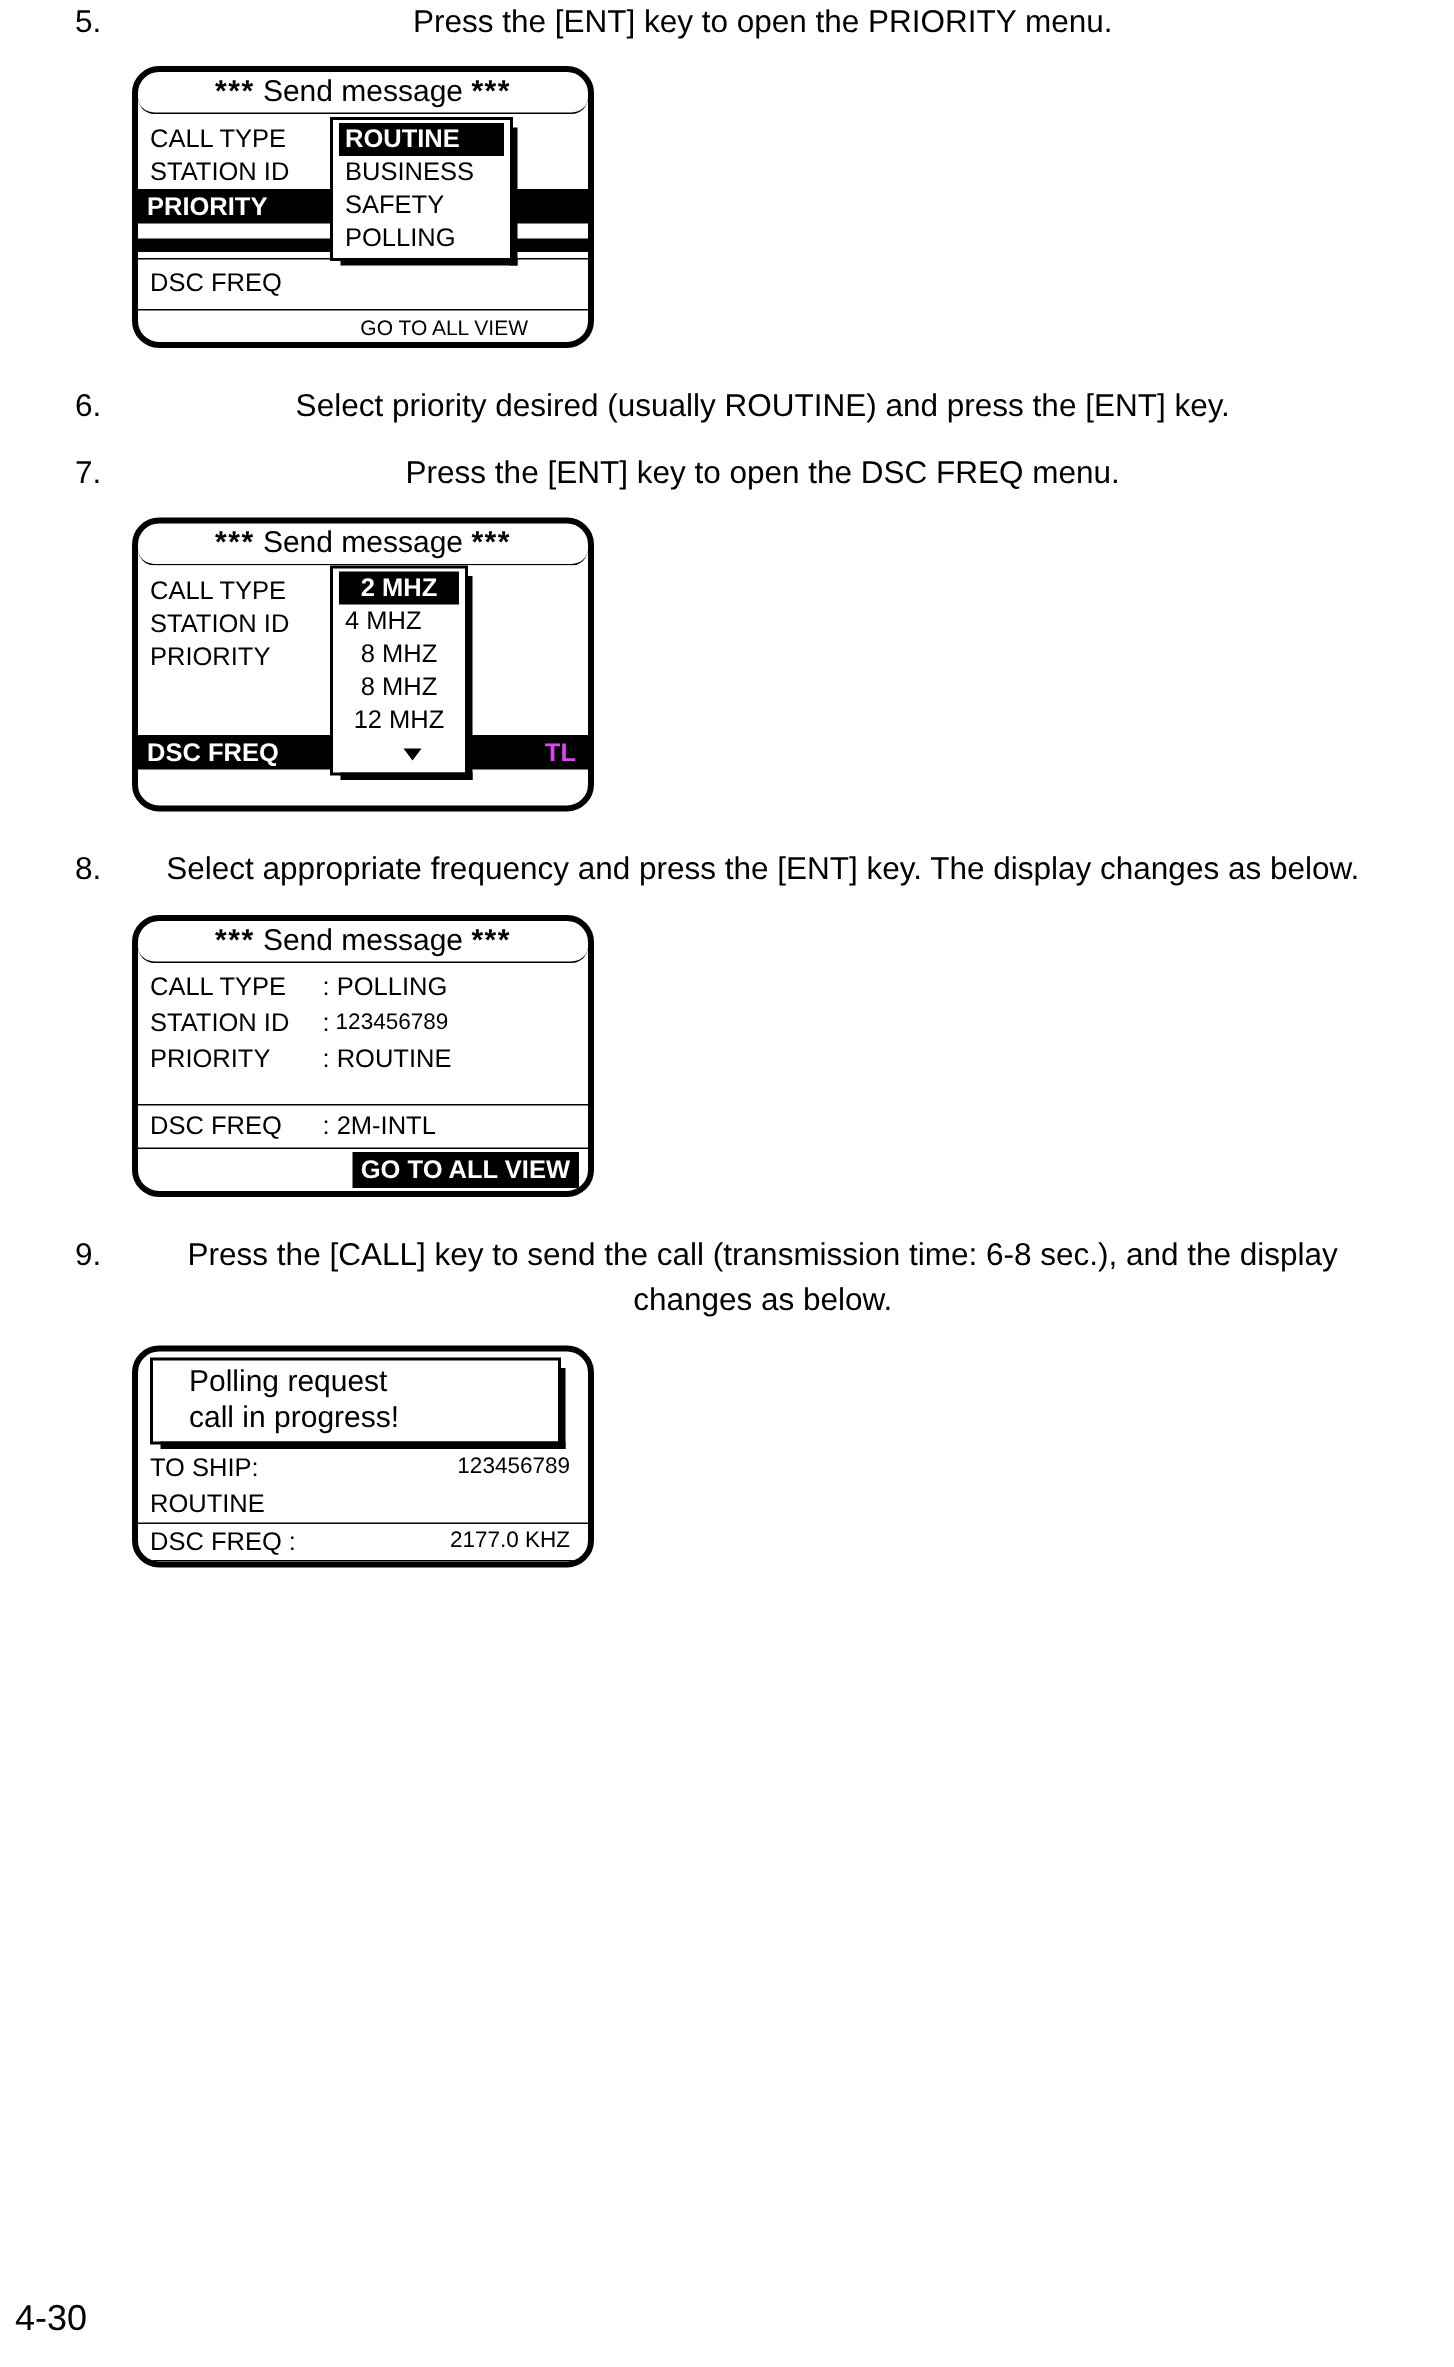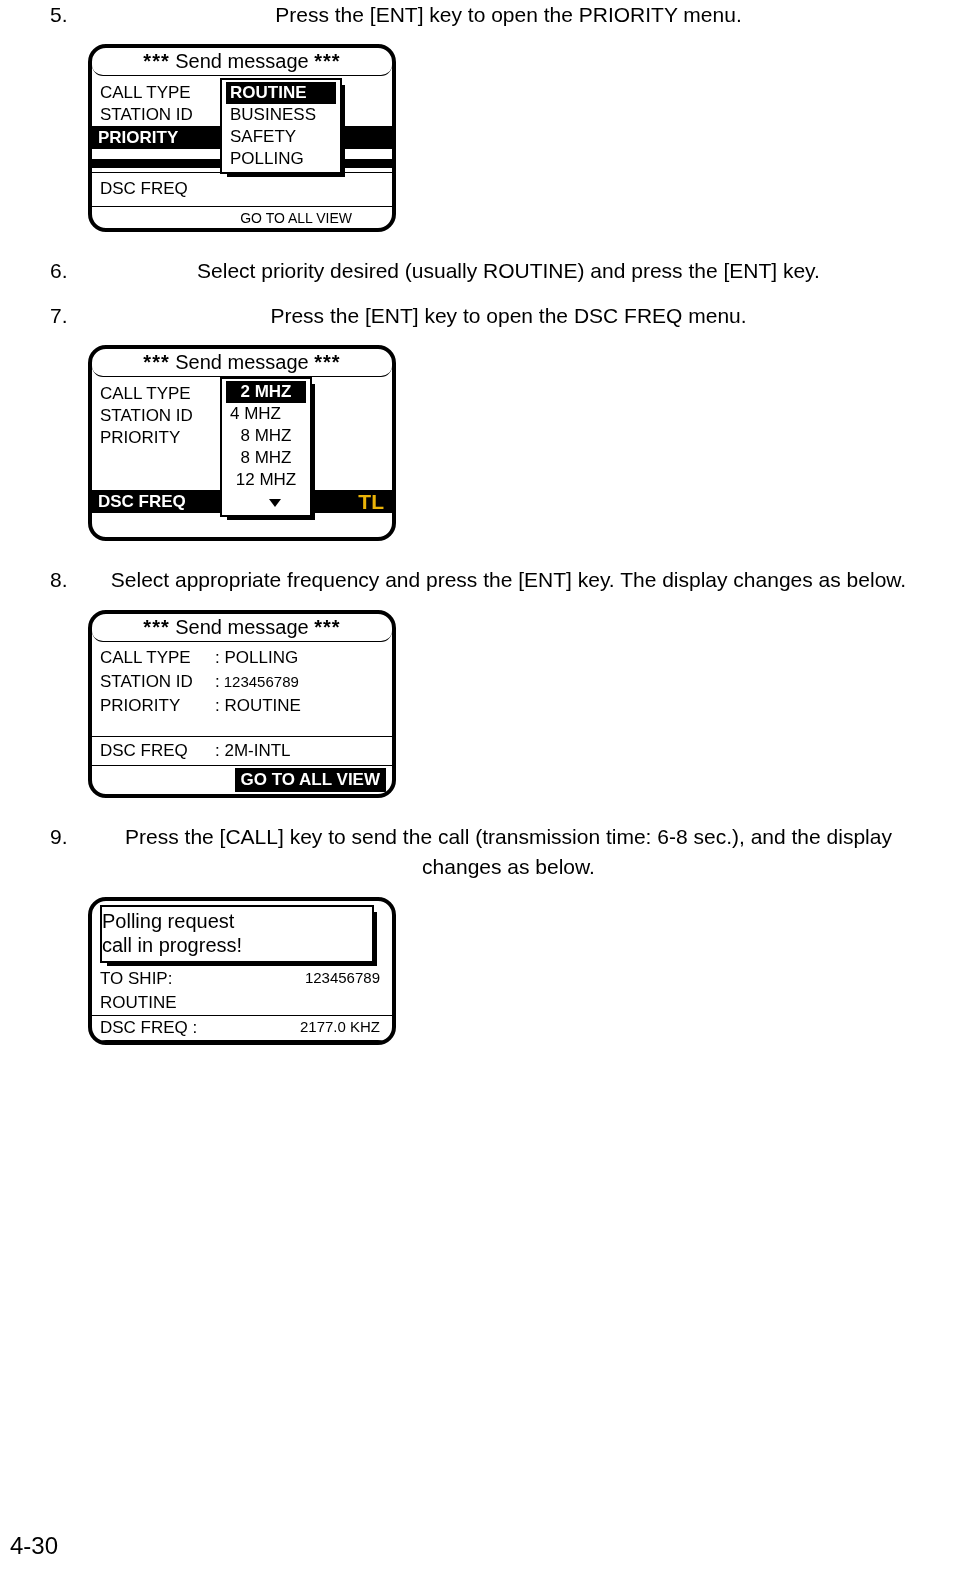--- a/index.html
+++ b/index.html
@@ -127,21 +127,21 @@
     padding-left: 8px;
   }
   .summary-row .k {
     width: 115px;
   }
   
   .poll-box .inner-frame {
     border: 2px solid #000;
     margin: 4px 18px 4px 8px;
     position: relative;
-    padding: 2px 8px 4px 0;
+    padding: 2px 8px 4px 24px;
     font-size: 20px;
     line-height: 24px;
   }
   .poll-box .inner-frame .sh-r {
     position: absolute;
     right: -5px;
     top: 5px;
     bottom: -5px;
     width: 5px;
     background: #000;
@@ -240,21 +240,21 @@
       </div>
       <div class="screen-body" style="height:150px;">
         <div class="label-col">
           <div class="label-row">CALL TYPE</div>
           <div class="label-row">STATION ID</div>
           <div class="label-row">PRIORITY</div>
         </div>
 
         <div style="position:absolute; top:113px; left:0; right:0; background:#000; height:23px;">
           <span style="color:#fff; font-weight:bold; padding-left:6px; font-size:17px; line-height:23px;">DSC FREQ</span>
-          <span style="color:#eab308; font-weight:bold; position:absolute; right:8px; font-size:21px; line-height:23px;">TL</span>
+          <span style="color:#d946ef; font-weight:bold; position:absolute; right:8px; font-size:17px; line-height:23px;">TL</span>
         </div>
 
         <div class="popup" style="left:128px; top:0px; width:80px;">
           <div class="popup-item sel" style="text-align:center;">2 MHZ</div>
           <div class="popup-item" style="text-align:left;">4 MHZ</div>
           <div class="popup-item" style="text-align:center;">8 MHZ</div>
           <div class="popup-item" style="text-align:center;">8 MHZ</div>
           <div class="popup-item" style="text-align:center;">12 MHZ</div>
           <div style="text-align:center;"><span class="arrow-down"></span></div>
           <div class="shadow"></div>

